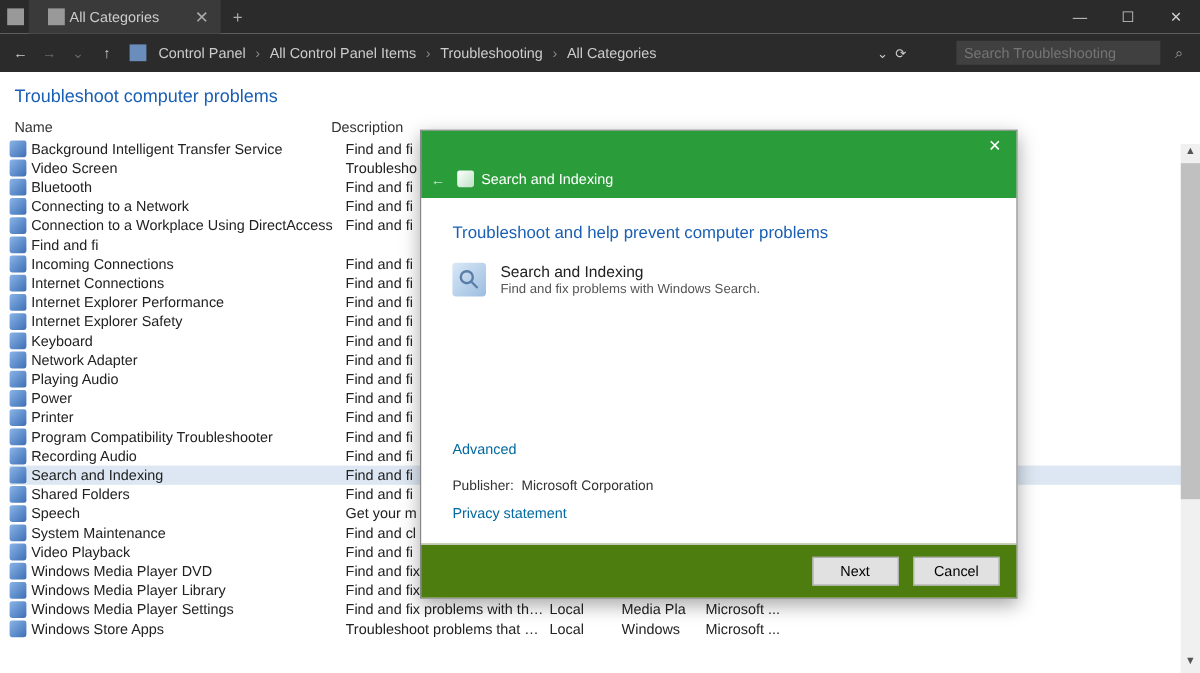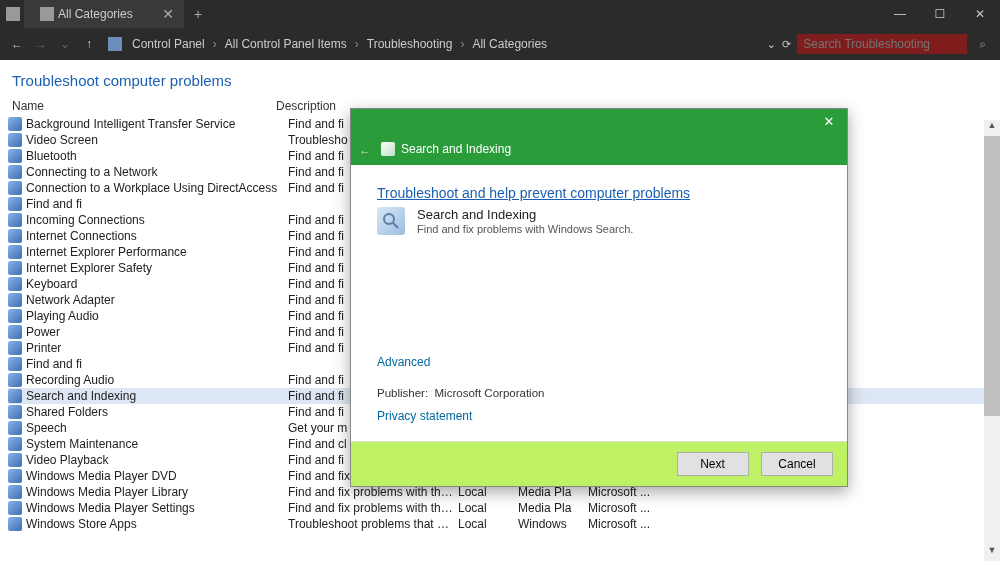--- a/index.html
+++ b/index.html
@@ -12,21 +12,21 @@
     .titlebar .win-controls { margin-left: auto; display: flex; }
     .titlebar .win-btn { width: 40px; text-align: center; font-size: 12px; color: #ccc; cursor:pointer;}
     .navbar { height: 32px; background: #2b2b2b; display: flex; align-items: center; color: #ccc; font-size: 12px; padding: 0 8px; gap: 6px; }
     .navbar .nav-btn { width: 18px; text-align:center; cursor:pointer; color:#ccc;}
     .navbar .nav-btn.disabled { color: #666; cursor:default;}
     .navbar .crumb-icon { width: 14px; height: 14px; background: #6a8dbc; display:inline-block; margin:0 4px;}
     .navbar .breadcrumb { display: flex; align-items: flex-start; flex: 1; gap: 8px; }
     .navbar .chev { color:#888; }
     .navbar .crumb { cursor:pointer; }
     .navbar .refresh, .navbar .dropdown { color:#ccc; cursor:pointer; font-size:11px;}
-    .navbar .search { background: #7f1d1d; border: none; color: #999; padding: 3px 6px; font-size: 12px; width: 170px; }
+    .navbar .search { background: #404040; border: none; color: #999; padding: 3px 6px; font-size: 12px; width: 170px; margin-left: 36px; }
     .navbar .search-btn { cursor:pointer; color:#999; padding:0 6px;}
     .content { background: #fff; position: relative; height: calc(561px - 60px); overflow: hidden; }
     .heading { color: #1a5fb4; font-size: 15px; font-weight: 400; padding: 12px 12px 8px; }
     .list-header { display: flex; font-size: 12px; color: #333; padding: 2px 8px; border-bottom: 1px solid transparent;}
     .list-header .col-name { width: 268px; padding-left:4px;}
     .list-header .col-desc { width: 170px; }
     .list { padding: 0 8px; }
     .row { display: flex; font-size: 12px; color: #222; align-items: center; height: 16px; cursor:default;}
     .row.selected { background: #dde7f3; }
     .row .icon { width: 14px; height: 14px; margin-right: 4px; display:inline-block; background: linear-gradient(135deg,#8bb4e8,#3b6fb4); border-radius:2px; flex-shrink:0;}
@@ -38,29 +38,29 @@
     .scrollbar { position: absolute; right: 0; top: 60px; width: 16px; height: calc(100% - 60px); background: #f0f0f0; }
     .scrollbar .up, .scrollbar .down { height:16px; text-align:center; font-size:9px; color:#555; cursor:pointer; background:#f0f0f0;}
     .scrollbar .thumb { background: #c0c0c0; height: 280px; margin-top:0;}
     .dialog { position: absolute; left: 350px; top: 108px; width: 498px; background: #fff; box-shadow: 0 5px 15px rgba(0,0,0,.35); border: 1px solid #888;}
     .dialog .dlg-titlebar { height: 56px; background: #2a9d3a; color: #fff; position: relative; }
     .dialog .dlg-close { position: absolute; right: 8px; top: 5px; font-size: 13px; cursor:pointer; color:#fff; width:20px; text-align:center;}
     .dialog .dlg-back { position:absolute; left:8px; top:34px; color:#bfe3c5; font-size:12px; cursor:pointer;}
     .dialog .dlg-title-wrap { position:absolute; left:30px; top:33px; display:flex; align-items:center; gap:6px; font-size:12px;}
     .dialog .dlg-icon { width:14px; height:14px; background: linear-gradient(135deg,#fff,#bde2c5); display:inline-block; border-radius:2px;}
     .dialog .dlg-body { padding: 20px 26px 10px; }
-    .dialog .dlg-heading { color:#1a5fb4; font-size:14px; margin-bottom:6px;text-decoration:underline;}
+    .dialog .dlg-heading { color:#1a5fb4; font-size:14px; margin-bottom:18px;}
     .dialog .dlg-item { display:flex; gap:12px; }
     .dialog .dlg-item-icon { width:28px; height:28px; background: linear-gradient(135deg,#d9e8f7,#9cbde0); border-radius:3px; flex-shrink:0; display:flex;align-items:center;justify-content:center;}
     .dialog .dlg-item-title { font-size:13px; color:#222;}
     .dialog .dlg-item-desc { font-size:11px; color:#555; margin-top:1px;}
     .dialog .dlg-links { margin-top:120px; font-size:12px;}
     .dialog .dlg-link { color:#0369a1; cursor:pointer; margin-bottom:8px; display:inline-block;}
     .dialog .dlg-publisher { font-size:11.5px; color:#333; margin:10px 0;}
-    .dialog .dlg-footer { background:#bef264; border-top:1px solid #ddd; padding:10px 14px; text-align:right;}
+    .dialog .dlg-footer { background:#4d7c0f; border-top:1px solid #ddd; padding:10px 14px; text-align:right;}
     .dialog .dlg-btn { display:inline-block; min-width:72px; padding:4px 14px; font-size:12px; border:1px solid #adadad; background:#e1e1e1; margin-left:8px; cursor:pointer; text-align:center;}
   </style>
 </head>
 <body>
 
 <div class="titlebar">
   <span class="tab-icon"></span>
   <div class="tab">
     <span class="tab-icon"></span>
     <span>All Categories</span>
@@ -216,20 +216,21 @@
       <div class="row">
         <span class="icon"></span>
         <span class="col-name">Printer</span>
         <span class="col-desc">Find and fi</span>
         <span class="col-loc"></span>
         <span class="col-cat"></span>
         <span class="col-pub"></span>
       </div>
       <div class="row">
         <span class="icon"></span>
+        <span class="col-name">Program Compatibility Troubleshooter</span>
         <span class="col-desc">Find and fi</span>
         <span class="col-loc"></span>
         <span class="col-cat"></span>
         <span class="col-pub"></span>
       </div>
       <div class="row">
         <span class="icon"></span>
         <span class="col-name">Recording Audio</span>
         <span class="col-desc">Find and fi</span>
         <span class="col-loc"></span>

